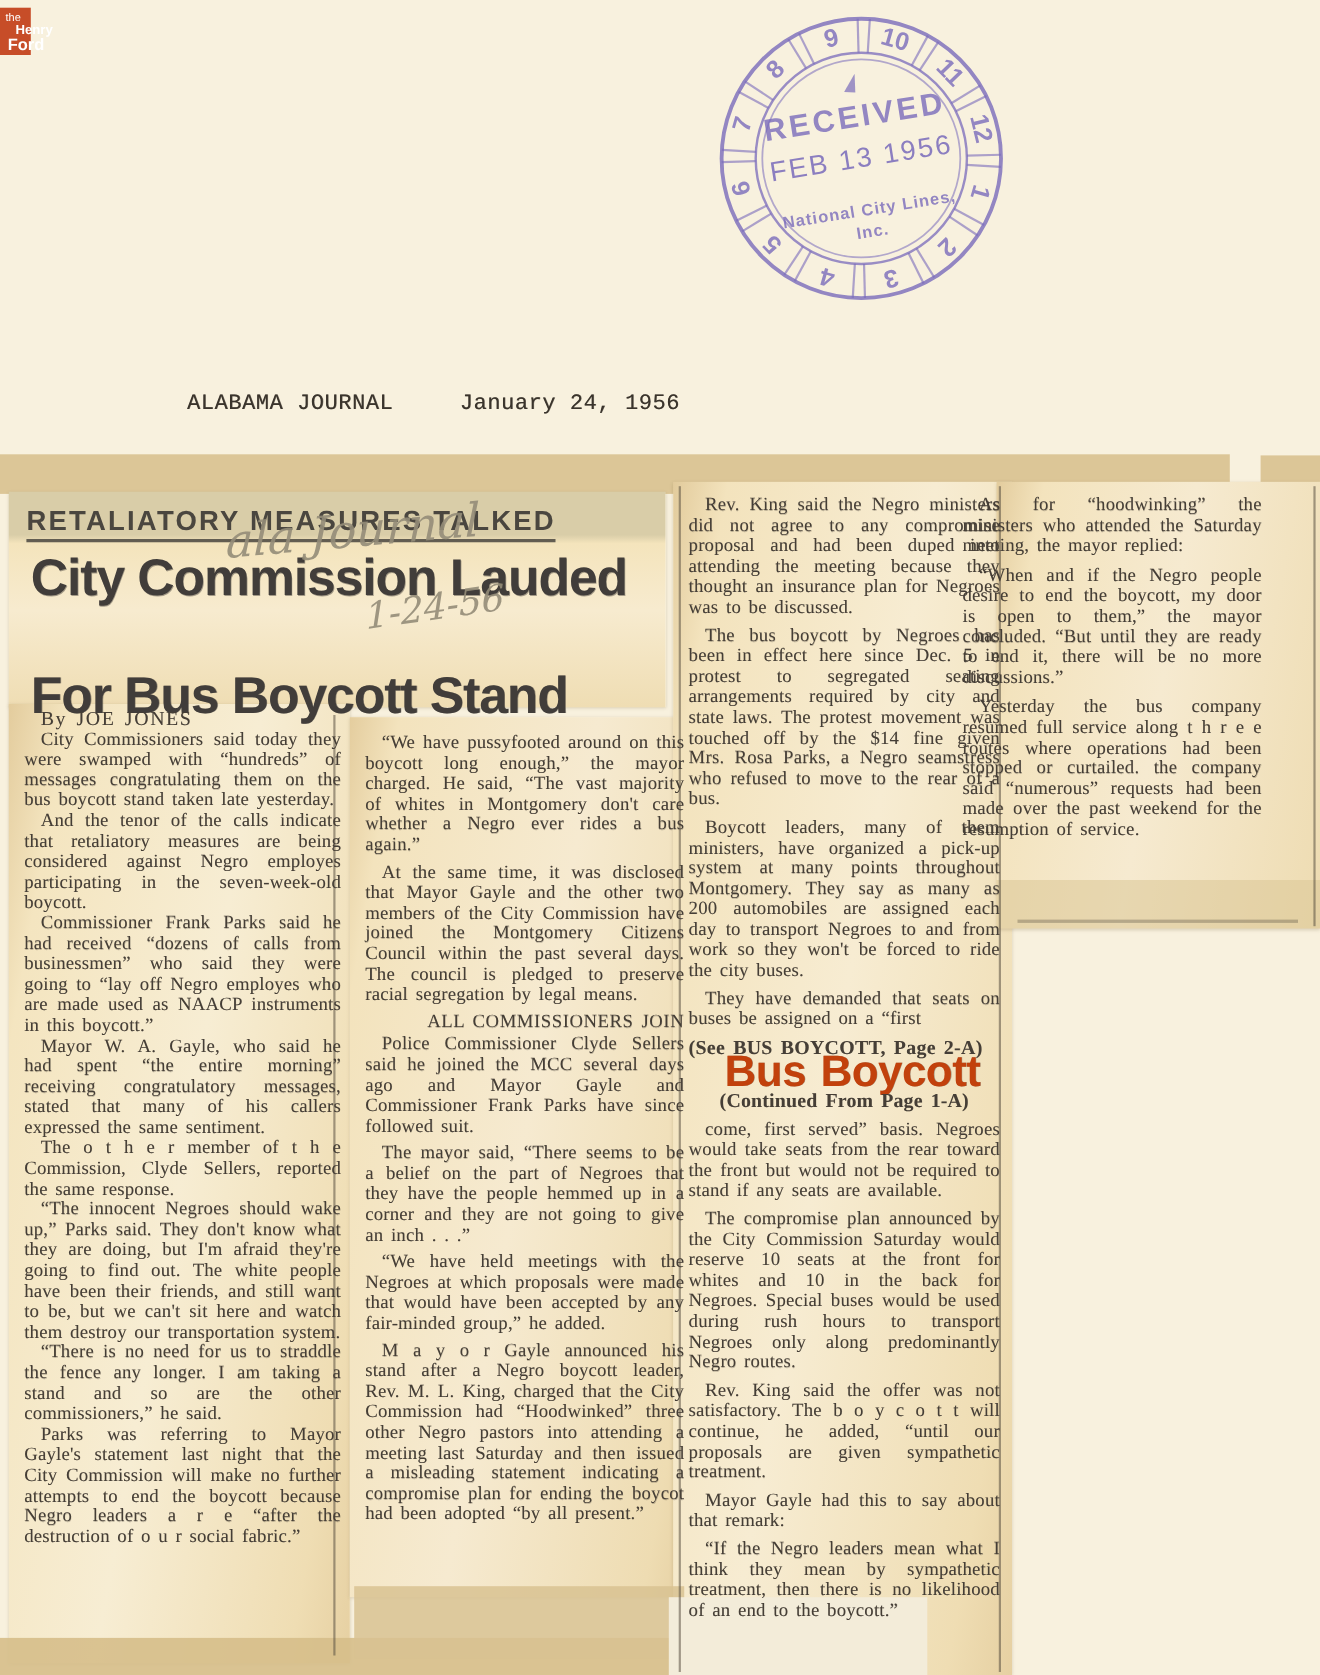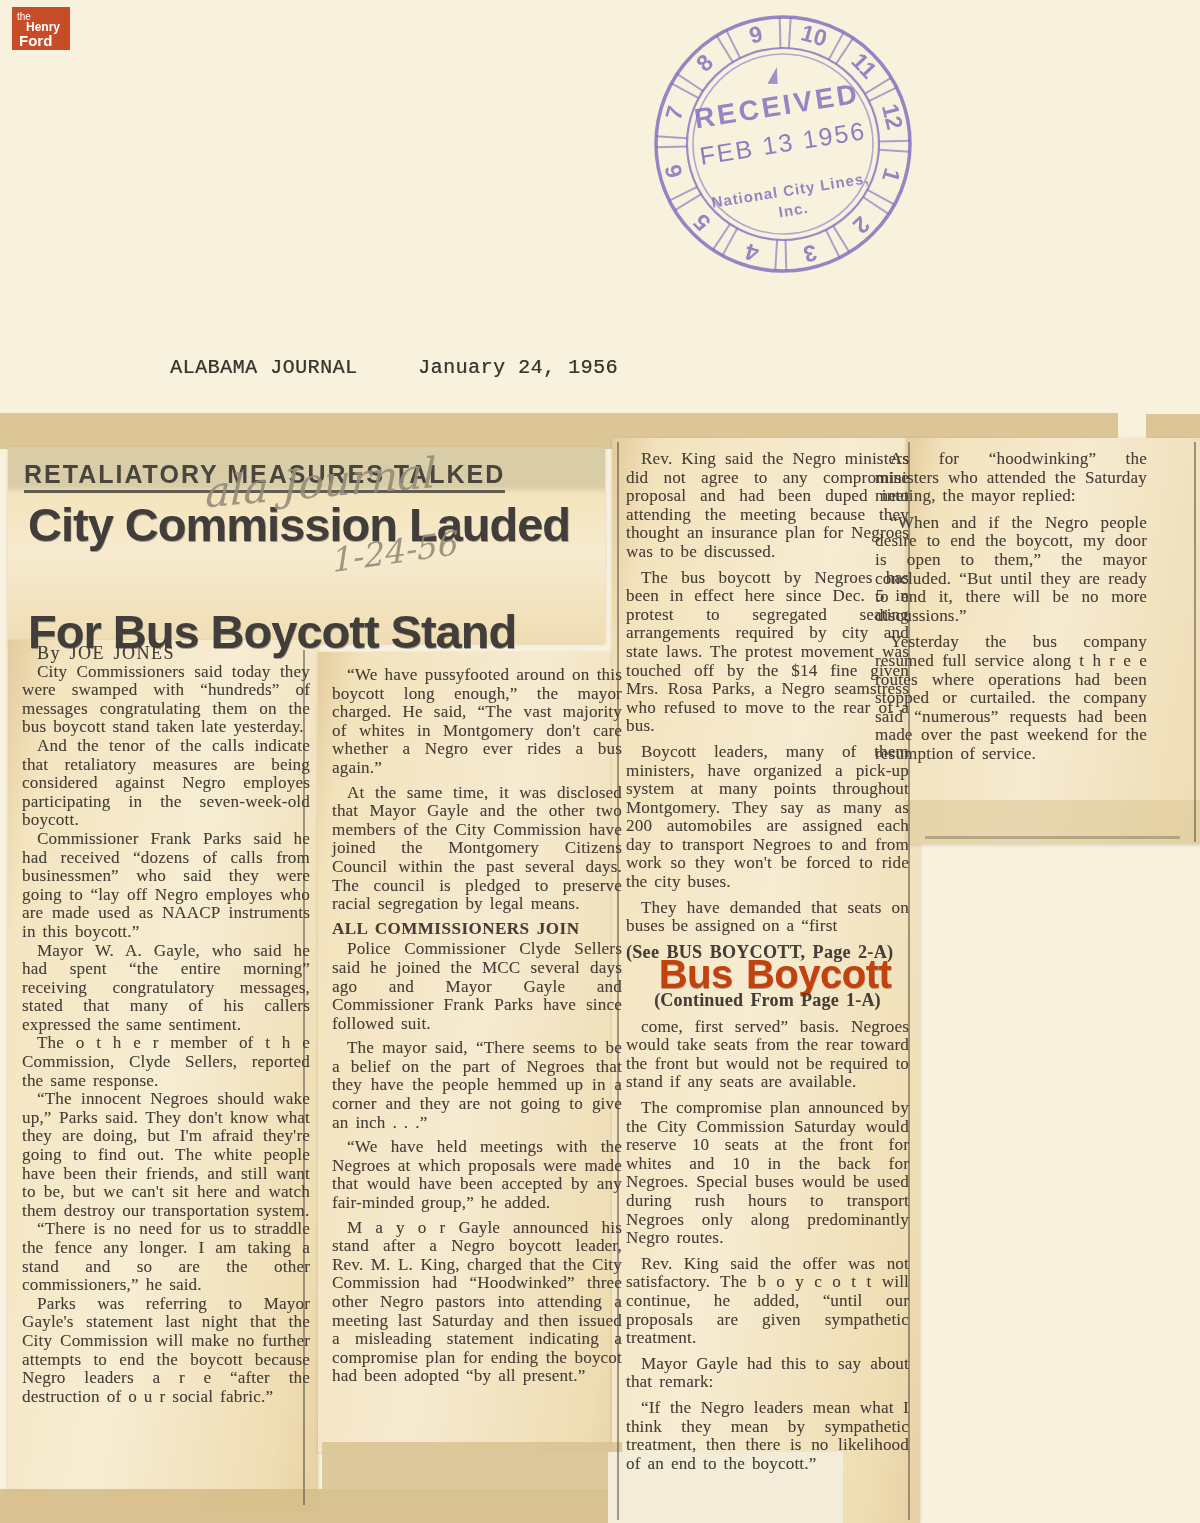--- a/index.html
+++ b/index.html
@@ -1,20 +1,20 @@
 <!DOCTYPE html>
 <html><head>
 <meta charset="utf-8">
 <style>
   html,body{margin:0;padding:0;}
   .page{position:relative;width:1200px;height:1523px;background:#f8f1de;overflow:hidden;
         font-family:"Liberation Serif",serif;}
 
   
-  .logo{position:absolute;left:12px;top:7px;width:58px;height:43px;background:#c74d28;
+  .logo{position:absolute;left:0;top:7px;width:28px;height:43px;background:#c74d28;
         color:#fff;font-family:"Liberation Sans",sans-serif;z-index:6;}
   .logo .the{position:absolute;left:5px;top:4px;font-size:10px;}
   .logo .henry{position:absolute;left:14px;top:13px;font-size:12px;font-weight:bold;}
   .logo .ford{position:absolute;left:7px;top:25px;font-size:15px;font-weight:bold;}
 
   
   .stamp{position:absolute;left:638px;top:10px;width:290px;height:268px;z-index:5;
          opacity:.92;filter:blur(.3px);}
   .stamp svg{width:100%;height:100%;}
   .ring{fill:none;stroke:#6e5fb8;}
@@ -85,22 +85,22 @@
   .col1{left:22px;top:644px;width:288px;}
   .col2{left:332px;top:666px;width:290px;}
   .col2 p{margin-bottom:6px;}
   .col3{left:626px;top:450px;width:283px;}
   .col3 p{margin-bottom:7px;}
   .col4{left:875px;top:450px;width:272px;}
   .col4 p{margin-bottom:8px;}
 
   .byline{font-weight:normal;font-size:18px;text-indent:0;
           letter-spacing:1.5px;margin:0 0 4px 0;}
-  .subhead{font-weight:bold;font-size:17px;letter-spacing:.5px;text-indent:0 !important;
-           text-align:left;margin:2px 0 2px 0 !important;}
+  .subhead{font-weight:normal;font-size:17px;letter-spacing:.5px;text-indent:0 !important;
+           text-align:right;margin:2px 0 2px 0 !important;}
   .jump{font-weight:bold;font-size:18px;text-indent:0 !important;text-align:left;
         margin:6px 0 4px 0 !important;letter-spacing:.3px;}
   .bb-head{font-family:"Liberation Sans",sans-serif;font-weight:bold;font-size:40px;
            color:#c2410c;text-align:center;text-indent:0;margin:10px 0 8px 0;
            letter-spacing:-.5px;text-shadow:.5px .5px 0 rgba(59,55,51,.4);}
   .cont{font-weight:bold;font-size:18px;text-align:center;text-indent:0 !important;
         margin:0 0 8px 0 !important;}
 </style>
 </head>
 <body>

